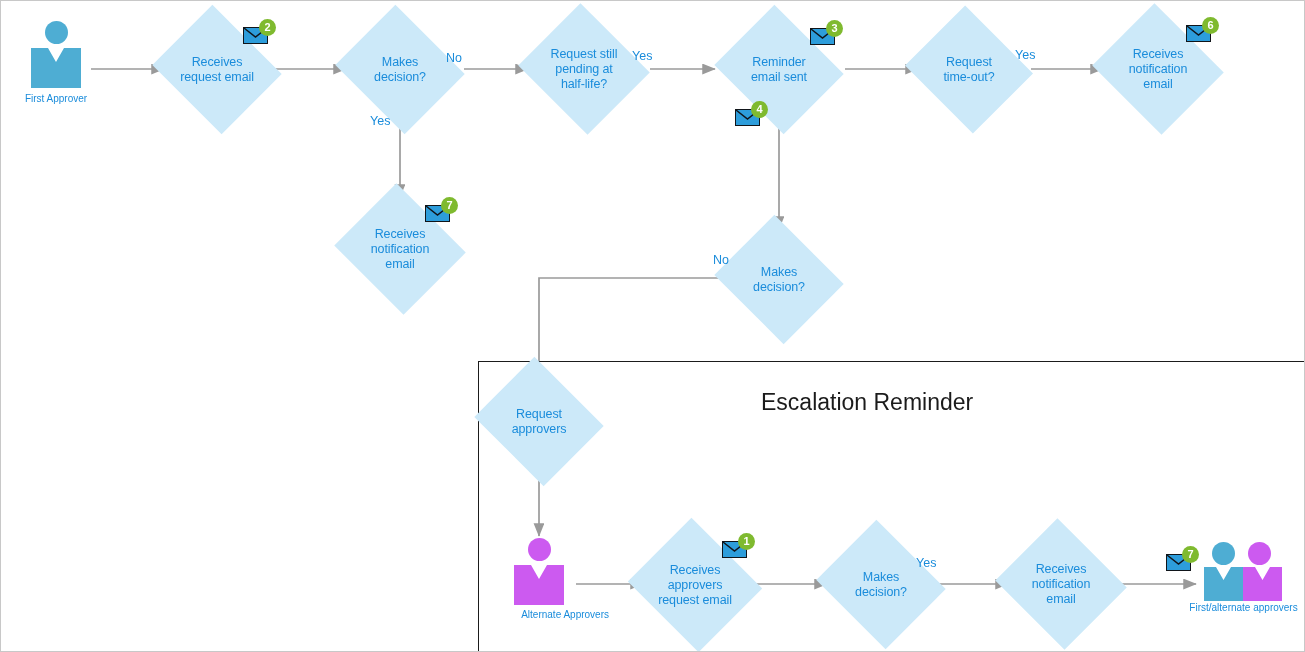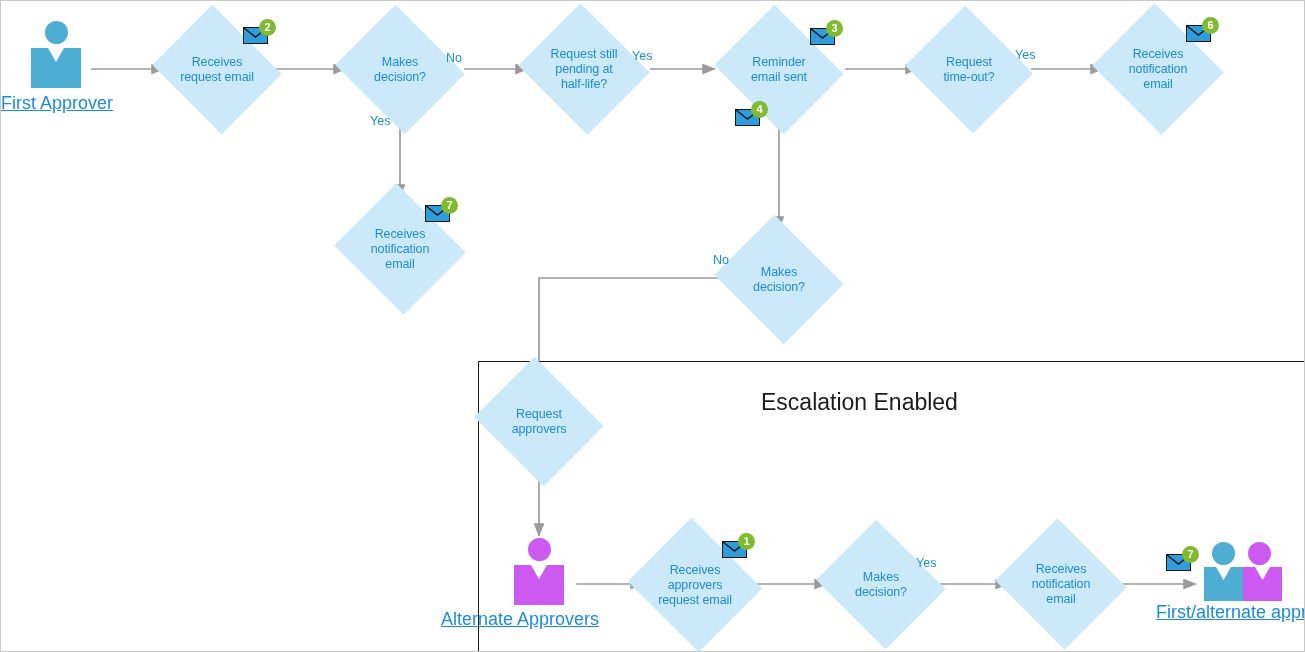--- a/index.html
+++ b/index.html
@@ -59,24 +59,23 @@
   .person .head {
     position: absolute;
     border-radius: 50%;
   }
   .person .body {
     position: absolute;
   }
   .person-label {
     position: absolute;
     color: #1a8cdb;
-    font-size: 18px;
+    font-size: 10px;
     white-space: nowrap;
     text-align: center;
-    text-decoration: underline;
   }
   
   .envelope {
     position: absolute;
     width: 26px;
     height: 19px;
   }
   .envelope .env-box {
     position: absolute;
     left: 0; top: 2px;
@@ -170,35 +169,35 @@
 
       <line x1="748" y1="583" x2="826" y2="583"></line>
 
       <line x1="938" y1="583" x2="1007" y2="583"></line>
 
       <line x1="1117" y1="583" x2="1195" y2="583"></line>
     </g>
   </svg>
 
   <div id="escalation-box"></div>
-  <div id="escalation-title">Escalation Enabled</div>
+  <div id="escalation-title">Escalation Reminder</div>
 
   <div class="person" style="left:30px; top:20px; width:50px; height:68px;">
     <div class="head" style="left:14px; top:0px; width:23px; height:23px; background:#4eadd3;"></div>
     <div class="body" style="left:0px; top:27px; width:50px; height:40px; background:#4eadd3;
                 clip-path: polygon(0 0, 17px 0, 25px 14px, 33px 0, 50px 0, 50px 40px, 0 40px);"></div>
   </div>
   <div class="person-label" style="left:0px; top:92px; width:110px;">First Approver</div>
 
   <div class="person" style="left:513px; top:537px; width:50px; height:68px;">
     <div class="head" style="left:14px; top:0px; width:23px; height:23px; background:#cc5af0;"></div>
     <div class="body" style="left:0px; top:27px; width:50px; height:40px; background:#cc5af0;
                 clip-path: polygon(0 0, 17px 0, 25px 14px, 33px 0, 50px 0, 50px 40px, 0 40px);"></div>
   </div>
-  <div class="person-label" style="left:440px; top:608px; width:140px;">Alternate Approvers</div>
+  <div class="person-label" style="left:468px; top:608px; width:140px;text-align:right;">Alternate Approvers</div>
 
   <div class="person" style="left:1203px; top:541px; width:78px; height:62px;">
     <div class="head" style="left:8px; top:0px; width:23px; height:23px; background:#4eadd3;"></div>
     <div class="head" style="left:44px; top:0px; width:23px; height:23px; background:#cc5af0;"></div>
     <div class="body" style="left:0px; top:25px; width:39px; height:34px; background:#4eadd3;
                 clip-path: polygon(0 0, 12px 0, 19.5px 13px, 27px 0, 39px 0, 39px 34px, 0 34px);"></div>
     <div class="body" style="left:39px; top:25px; width:39px; height:34px; background:#cc5af0;
                 clip-path: polygon(0 0, 12px 0, 19.5px 13px, 27px 0, 39px 0, 39px 34px, 0 34px);"></div>
   </div>
   <div class="person-label" style="left:1155px; top:601px; width:175px;">First/alternate approvers</div>

